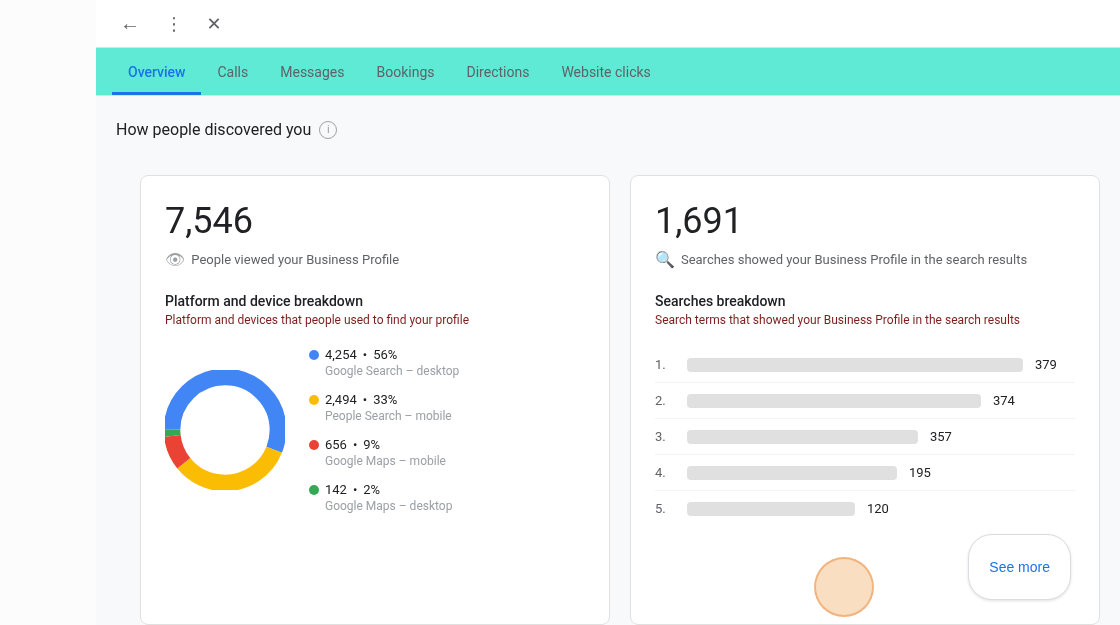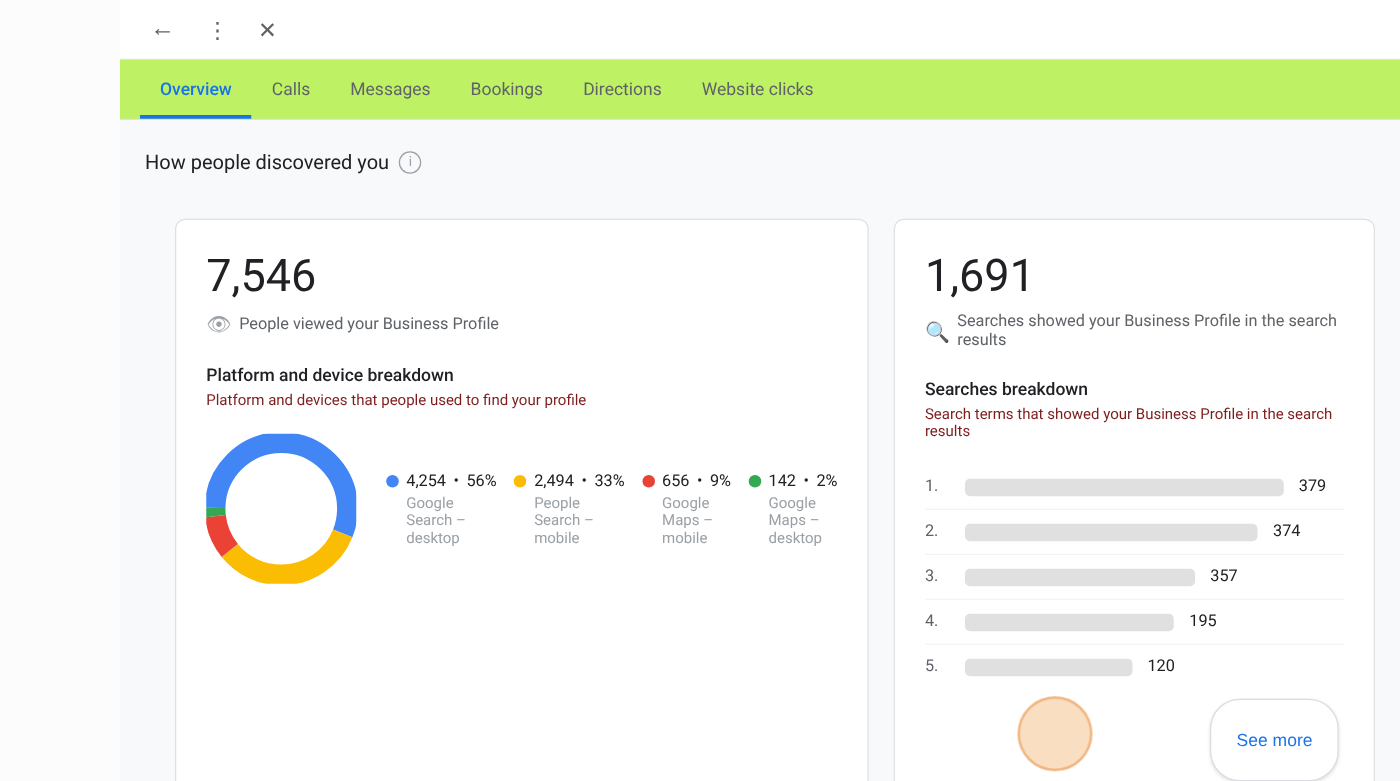--- a/index.html
+++ b/index.html
@@ -79,21 +79,21 @@
       border-radius: 50%;
       color: #5f6368;
       font-size: 18px;
       border: none;
       background: transparent;
     }
 
     
     .tabs {
       display: flex;
-      background: #bef264;
+      background: #5eead4;
       border-bottom: 1px solid #e0e0e0;
       padding: 0 16px;
       flex-shrink: 0;
       height: 48px;
       align-items: flex-end;
     }
     .tab {
       padding: 0 16px 12px;
       font-size: 14px;
       color: #5f6368;
@@ -193,21 +193,21 @@
       align-items: center;
       gap: 24px;
     }
     .donut-container {
       width: 120px;
       height: 120px;
       flex-shrink: 0;
     }
     .legend {
       display: flex;
-      flex-direction: row;
+      flex-direction: column;
       gap: 14px;
     }
     .legend-item {
       display: flex;
       flex-direction: column;
       gap: 2px;
     }
     .legend-value-row {
       display: flex;
       align-items: center;

